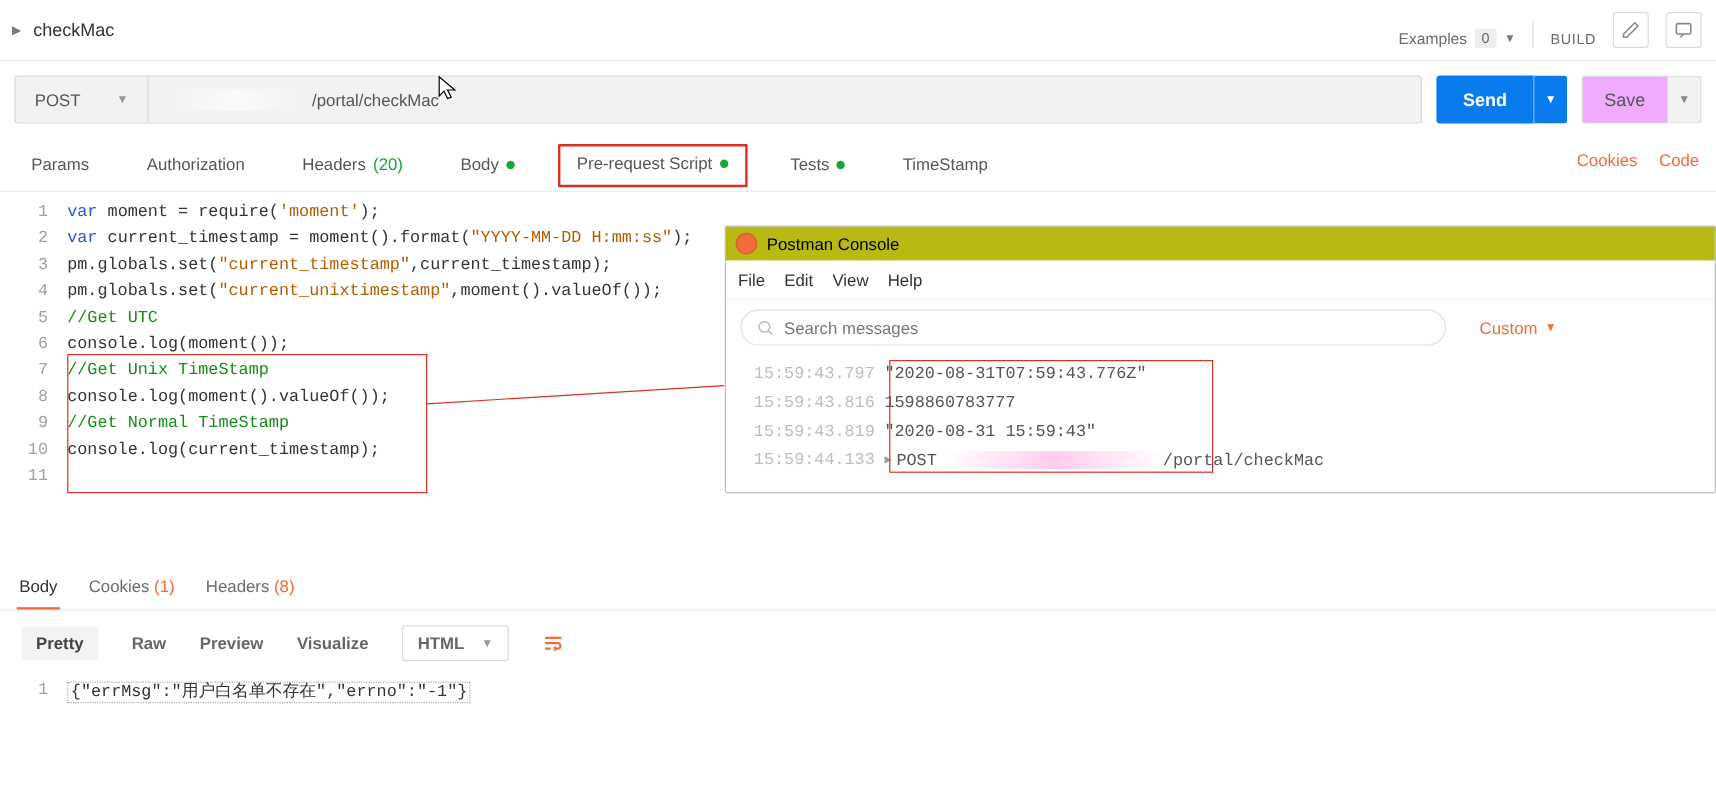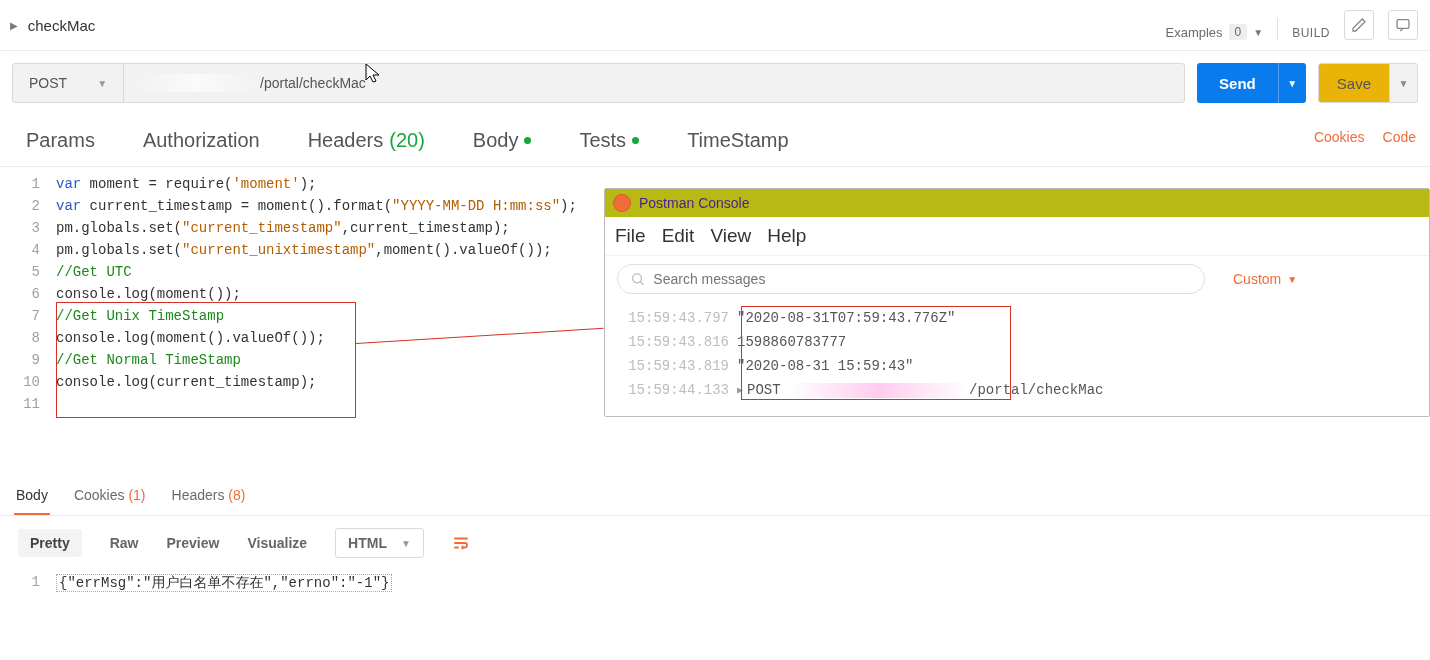--- a/index.html
+++ b/index.html
@@ -43,26 +43,26 @@
   .url-row { display: flex; align-items: stretch; padding: 12px 12px 0 12px; gap: 12px; }
   .method-url { flex: 1; display: flex; background: #f2f2f2; border: 1px solid #d9d9d9; border-radius: 3px; height: 40px; align-items: center; }
   .method-sel { display:flex; align-items:center; gap:30px; padding: 0 16px; border-right: 1px solid #d9d9d9; height: 100%; cursor: pointer; color:#555; font-size:14px; }
   .method-sel .caret{ font-size:10px; color:#999; }
   .url { padding: 0 12px; color: #555; font-size: 14px; flex:1; display:flex; align-items:center; }
   .url .blurred { display:inline-block; height:18px; width:120px; background:linear-gradient(90deg,#f2f2f2,#fafafa,#f2f2f2); border-radius:2px; margin-right:4px; }
   .send-wrap { display:flex; }
   .send-btn { background: var(--blue); color: #fff; font-weight: 600; font-size: 15px; border: none; padding: 0 22px; border-radius: 3px 0 0 3px; height:40px; cursor:pointer; }
   .send-drop { background: var(--blue); color: #fff; border:none; width:28px; height:40px; border-left:1px solid rgba(255,255,255,.3); border-radius:0 3px 3px 0; cursor:pointer; display:flex; align-items:center; justify-content:center; }
   .save-wrap{ display:flex; }
-  .save-btn{ background:#eab308; border:1px solid #d9d9d9; color:#555; height:40px; padding:0 18px; border-radius:3px 0 0 3px; font-size:15px; cursor:pointer; }
+  .save-btn{ background:#f0abfc; border:1px solid #d9d9d9; color:#555; height:40px; padding:0 18px; border-radius:3px 0 0 3px; font-size:15px; cursor:pointer; }
   .save-drop{ background:#f2f2f2; border:1px solid #d9d9d9; border-left:none; height:40px; width:28px; border-radius:0 3px 3px 0; cursor:pointer; display:flex;align-items:center;justify-content:center;color:#888; }
 
   
   .inner-tabs{ display:flex; align-items:center; padding: 16px 14px 0 14px; border-bottom:1px solid #ececec; position:relative; }
-  .inner-tabs .tab{ padding: 8px 10px 12px 10px; color:#555; font-size:20px; margin-right:24px; cursor:pointer; display:flex; align-items:center; gap:6px; position:relative; border:2px solid transparent; }
+  .inner-tabs .tab{ padding: 8px 10px 12px 10px; color:#555; font-size:14px; margin-right:24px; cursor:pointer; display:flex; align-items:center; gap:6px; position:relative; border:2px solid transparent; }
   .inner-tabs .count{color:#17a63a;}
   .dot{ width:7px;height:7px;border-radius:50%;background:#17a63a; display:inline-block; }
   .inner-tabs .active{ border:2px solid #d93025; border-radius:1px; margin-top:-2px; padding:6px 14px 10px 14px;}
   .inner-tabs-right{ margin-left:auto; display:flex; gap:18px; color:var(--orange); font-size:14px; padding-bottom:12px; }
 
   
   .editor{ display:flex; font-family:var(--code-font); font-size:14px; padding:6px 0; position:relative; height:320px; }
   .gutter{ width:56px; text-align:right; color:#a0a0a0; padding-right:16px; line-height:22px; user-select:none; }
   .codelines{ flex:1; line-height:22px; position:relative; }
   .codelines .ln{ white-space:pre; }
@@ -80,23 +80,23 @@
   .resp-toolbar .mode.sel{ background:#f3f3f3; padding:6px 12px; border-radius:3px; color:#444; }
   .resp-toolbar .fmt-sel{ display:flex; align-items:center; gap:14px; border:1px solid #d9d9d9; border-radius:3px; padding:6px 12px; color:#666; cursor:pointer; font-size:14px;}
   .resp-toolbar .wrap-ico{ color:var(--orange); font-size:17px; cursor:pointer;}
   .resp-body{ font-family:var(--code-font); font-size:14px; padding:4px 0 20px 0; display:flex;}
   .resp-body .g{ width:56px; text-align:right; color:#a0a0a0; padding-right:16px; }
   .resp-body .bl{ color:#333; }
   .resp-body .bl .box{ border:1px dotted #aaa; padding:0 2px;}
 
   
   .console{ position:absolute; left:604px; top:188px; width:826px; background:#fff; border:1px solid #bcbcbc; border-radius:2px; box-shadow:0 0 0 rgba(0,0,0,.0); z-index:50; }
-  .console-header{ background:var(--olive); color:#4c1d95; display:flex; align-items:center; gap:8px; height:28px; padding:0 8px; font-size:14px; }
+  .console-header{ background:var(--olive); color:#000000; display:flex; align-items:center; gap:8px; height:28px; padding:0 8px; font-size:14px; }
   .console-header .logo{ width:18px;height:18px;border-radius:50%;background:#f26b3a; display:inline-block; border:1px solid #d95a2b; }
-  .console-menu{ display:flex; gap:16px; padding:8px 10px; font-size:19px; color:#333; border-bottom:1px solid #f2f2f2;}
+  .console-menu{ display:flex; gap:16px; padding:8px 10px; font-size:14px; color:#333; border-bottom:1px solid #f2f2f2;}
   .console-menu span{cursor:pointer;}
   .console-toolbar{ display:flex; align-items:center; gap:28px; padding:8px 12px 10px 12px; }
   .console-search{ flex:0 0 588px; display:flex; align-items:center; gap:8px; border:1px solid #e0e0e0; border-radius:20px; padding:6px 12px; color:#aaa; }
   .console-search svg{stroke:#bbb;}
   .console-search input{border:none; outline:none; font-size:14px; color:#555; width:100%;}
   .console-custom{ color:var(--orange); display:flex; align-items:center; gap:6px; cursor:pointer; font-size:14px;}
   .console-rows{ font-family:var(--code-font); font-size:14px; padding:2px 0 14px 0; position:relative; }
   .console-rows .row{ display:flex; align-items:center; padding:4px 12px; }
   .console-rows .ts{ color:#bdbdbd; width:120px; text-align:right; padding-right:8px; font-size:14px;}
   .console-rows .val{ color:#555; }
@@ -169,20 +169,24 @@
     </div>
   <div class="tab">
       <span>Authorization</span>
     </div>
   <div class="tab">
     <span>Headers</span>
     <span class="count">(20)</span>
   </div>
   <div class="tab">
     <span>Body</span>
+      <span class="dot"></span>
+  </div>
+  <div class="tab active">
+    <span>Pre-request Script</span>
       <span class="dot"></span>
   </div>
   <div class="tab">
     <span>Tests</span>
       <span class="dot"></span>
   </div>
   <div class="tab">
       <span>TimeStamp</span>
     </div>
   <div class="inner-tabs-right">

